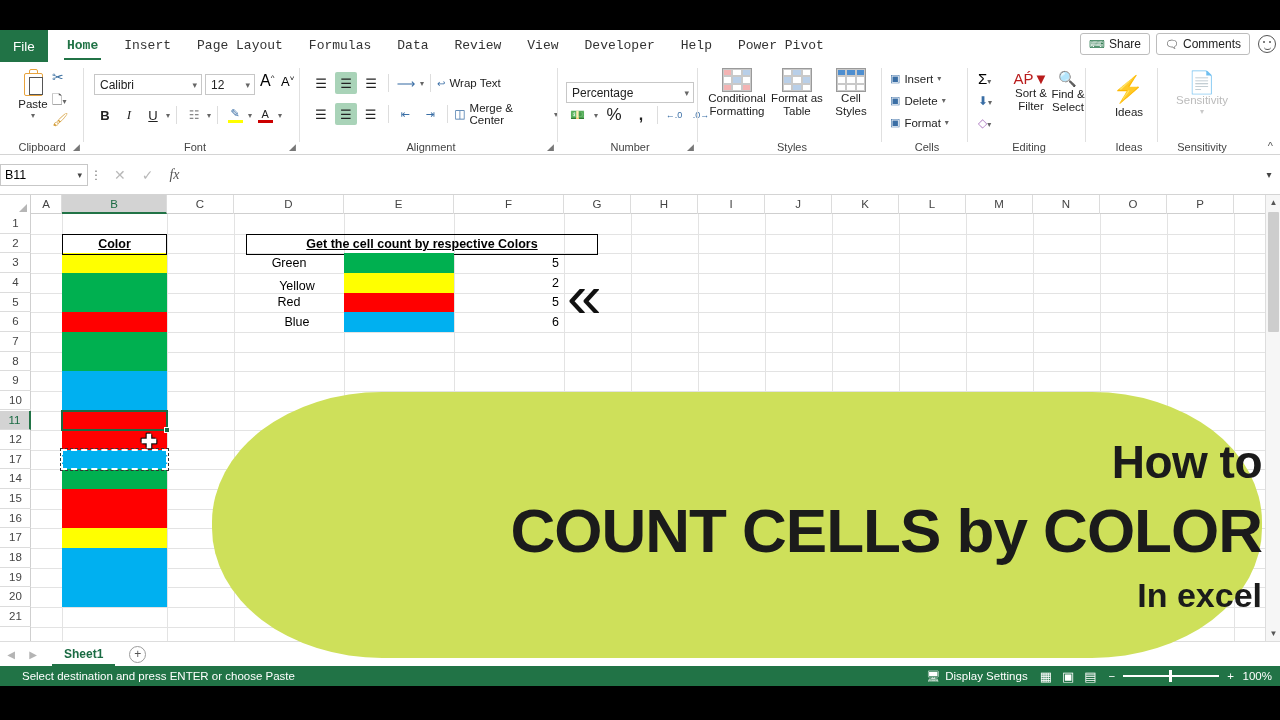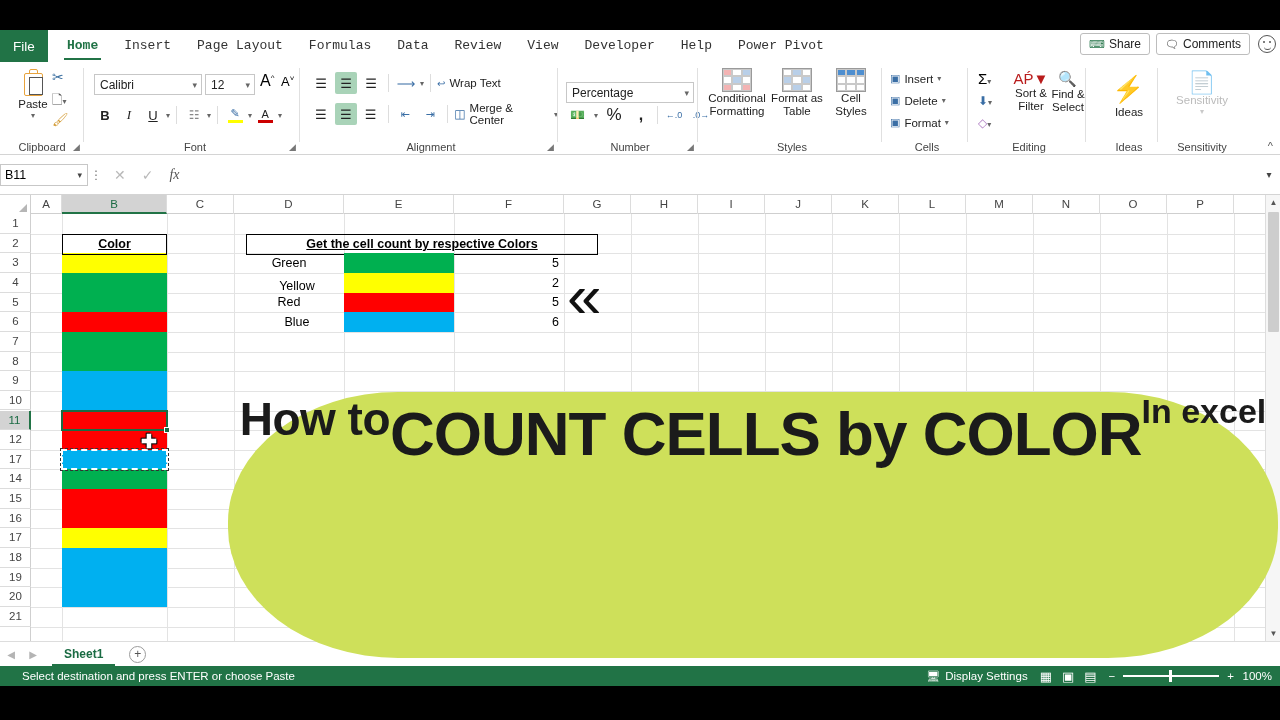--- a/index.html
+++ b/index.html
@@ -116,23 +116,23 @@
 
   
   .statusbar { position:absolute; left:0; top:666px; width:1280px; height:20px; background:#217346; color:#fff; font-size:11.5px; display:flex; align-items:center; }
   .st-left { margin-left:22px; }
   .st-right { position:absolute; right:8px; display:flex; align-items:center; gap:12px; }
   .zoomtrack { width:96px; height:1.5px; background:#fff; position:relative; }
   .zoomthumb { position:absolute; left:46px; top:-5px; width:3px; height:12px; background:#fff; }
 
   
   .banner {
-    position:absolute; left:228px; top:392px; width:1050px; height:266px;
+    position:absolute; left:212px; top:392px; width:1050px; height:266px;
     background:#cee05a; border-radius:170px/130px; z-index:40;
-    display:flex; flex-direction:row; align-items:flex-start; justify-content:center;
+    display:flex; flex-direction:column; align-items:flex-end; justify-content:center;
   }
   .ban-1 { font-size:46px; font-weight:bold; color:#1b1b1b; letter-spacing:-0.5px; }
   .ban-2 { font-size:62px; font-weight:bold; color:#1b1b1b; letter-spacing:-1px; margin:6px 0 10px; white-space:nowrap; }
   .ban-3 { font-size:34px; font-weight:bold; color:#1b1b1b; }
 </style>
 </head>
 <body>
 
 <div id="app">
 

